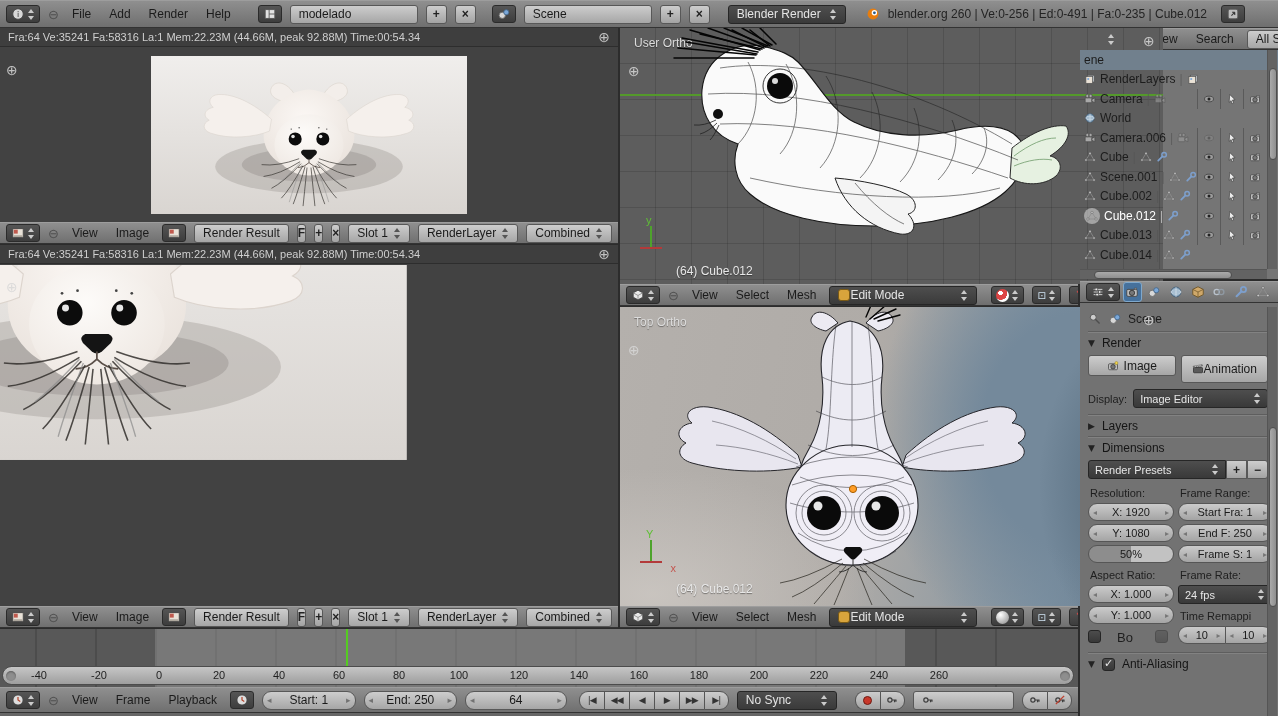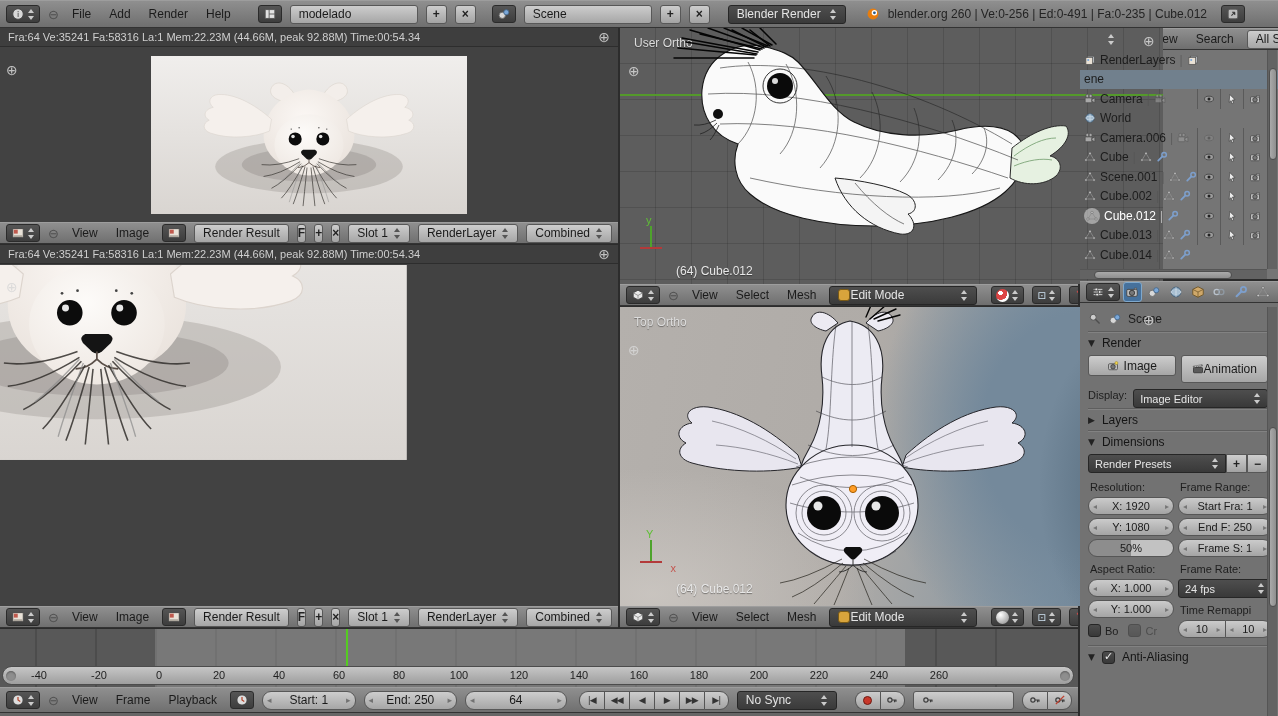--- a/index.html
+++ b/index.html
@@ -122,21 +122,21 @@
   .col2{display:grid;grid-template-columns:86px 94px;gap:4px 4px;align-items:start}
   .stack{display:flex;flex-direction:column;gap:3px}
   .flabel{font-size:11px;color:#1e1e1e;padding:3px 0 1px 2px}
   .fpill{height:18px;font-size:11px;border-radius:9px;display:flex;align-items:center;justify-content:center;
          background:linear-gradient(#cbcbcb,#a4a4a4);border:1px solid #565656;position:relative;color:#1a1a1a}
   .fpill.arr::before{content:"◂";position:absolute;left:4px;font-size:8px;color:rgba(0,0,0,.35);font-family:"DejaVu Sans",sans-serif}
   .fpill.arr::after{content:"▸";position:absolute;right:4px;font-size:8px;color:rgba(0,0,0,.35);font-family:"DejaVu Sans",sans-serif}
   .fslider{background:linear-gradient(to right,#8d8d8d 0 50%,#c2c2c2 50%)}
   .fdark{height:19px;font-size:11px;border-radius:3px;display:flex;align-items:center;gap:4px;padding:0 6px;
          background:linear-gradient(#4e4e4e,#393939);border:1px solid #262626;color:#e6e6e6}
-  .cbrow{display:flex;align-items:flex-end;gap:4px;font-size:11px;color:#1e1e1e;padding-top:3px}
+  .cbrow{display:flex;align-items:flex-start;gap:16px;font-size:13px;color:#1e1e1e;padding-top:3px}
 
   .seal-wire path,.seal-wire ellipse,.seal-wire circle{vector-effect:non-scaling-stroke}
 </style>
 </head>
 <body>
 
 <svg width="0" height="0" style="position:absolute" aria-hidden="true">
   <defs>
     <linearGradient id="g-bg" x1="0" y1="0" x2="0" y2="1">
       <stop offset="0" stop-color="#f0eeec"></stop>
@@ -763,32 +763,32 @@
                 <use href="#i-tree"></use>
               </svg>
               <span class="ud"></span>
             </span>
           <span class="mcol glyph">⊖</span>
           <span class="menu">View</span>
           <span class="menu">Search</span>
           <span class="pill flat" style="min-width:58px;justify-content:flex-start">All Scen</span>
         </div>
         <div class="tree">
+          <div class="orow scenerow">
+            <span class="lbl">ene</span>
+          </div>
           <div class="orow">
             <svg class="ic12">
                 <use href="#i-rlayer"></use>
               </svg>
             <span class="lbl">RenderLayers</span>
               <span class="osep">|</span>
             <svg class="ic12">
                 <use href="#i-rlayer"></use>
               </svg>
-          </div>
-          <div class="orow scenerow">
-            <span class="lbl">ene</span>
           </div>
           <div class="orow">
             <svg class="ic12">
                 <use href="#i-camobj"></use>
               </svg>
             <span class="lbl">Camera</span>
               <span class="osep">|</span>
             <svg class="ic12" style="opacity:.5">
                 <use href="#i-camobj"></use>
               </svg>
@@ -1081,21 +1081,21 @@
                 </svg>
                 <span>Image</span>
               </span>
             <span class="pill flat" style="height:28px;">
                 <svg class="ic12">
                   <use href="#i-clapper"></use>
                 </svg>
                 <span>Animation</span>
               </span>
           </div>
-          <div style="display:flex;align-items:flex-start;gap:6px;padding-bottom:0">
+          <div style="display:flex;align-items:center;gap:6px;padding-bottom:6px">
             <span class="flabel" style="padding:0">Display:</span>
             <span class="fdark" style="flex:1">
                 <span>Image Editor</span>
                 <span class="ud" style="margin-left:auto"></span>
               </span>
           </div>
 
           <div class="pdiv"></div>
           <div class="phead">
             <span class="tri">▶</span>

